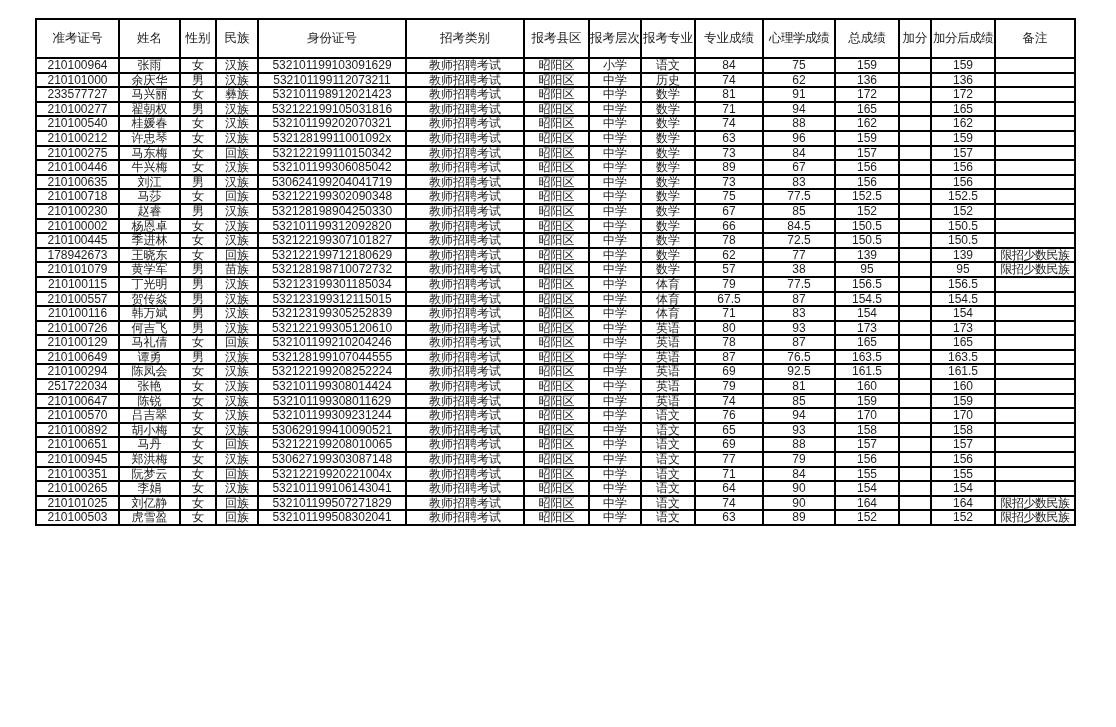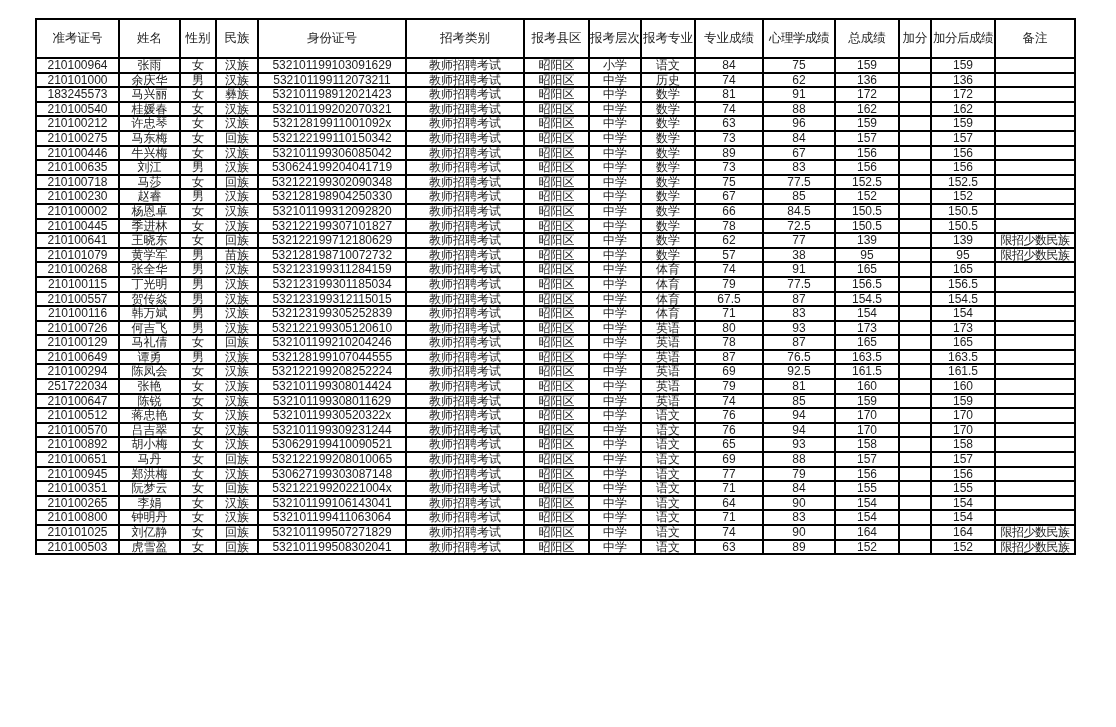--- a/index.html
+++ b/index.html
@@ -122,37 +122,54 @@
           <td class="col-level">中学</td>
           <td class="col-subject">历史</td>
           <td class="col-score_major">74</td>
           <td class="col-score_psych">62</td>
           <td class="col-score_total">136</td>
           <td class="col-score_bonus"></td>
           <td class="col-score_after">136</td>
           <td class="col-remark"></td>
         </tr>
         <tr>
-          <td class="col-ticket">183245573</td>
+          <td class="col-ticket">233577727</td>
           <td class="col-name">马兴丽</td>
           <td class="col-gender">女</td>
           <td class="col-ethnicity">彝族</td>
           <td class="col-idnum">532101198912021423</td>
           <td class="col-exam_type">教师招聘考试</td>
           <td class="col-district">昭阳区</td>
           <td class="col-level">中学</td>
           <td class="col-subject">数学</td>
           <td class="col-score_major">81</td>
           <td class="col-score_psych">91</td>
           <td class="col-score_total">172</td>
           <td class="col-score_bonus"></td>
           <td class="col-score_after">172</td>
           <td class="col-remark"></td>
         </tr>
         <tr>
+          <td class="col-ticket">210100277</td>
+          <td class="col-name">翟朝权</td>
+          <td class="col-gender">男</td>
+          <td class="col-ethnicity">汉族</td>
+          <td class="col-idnum">532122199105031816</td>
+          <td class="col-exam_type">教师招聘考试</td>
+          <td class="col-district">昭阳区</td>
+          <td class="col-level">中学</td>
+          <td class="col-subject">数学</td>
+          <td class="col-score_major">71</td>
+          <td class="col-score_psych">94</td>
+          <td class="col-score_total">165</td>
+          <td class="col-score_bonus"></td>
+          <td class="col-score_after">165</td>
+          <td class="col-remark"></td>
+        </tr>
+        <tr>
           <td class="col-ticket">210100540</td>
           <td class="col-name">桂媛春</td>
           <td class="col-gender">女</td>
           <td class="col-ethnicity">汉族</td>
           <td class="col-idnum">532101199202070321</td>
           <td class="col-exam_type">教师招聘考试</td>
           <td class="col-district">昭阳区</td>
           <td class="col-level">中学</td>
           <td class="col-subject">数学</td>
           <td class="col-score_major">74</td>
@@ -292,21 +309,21 @@
           <td class="col-level">中学</td>
           <td class="col-subject">数学</td>
           <td class="col-score_major">78</td>
           <td class="col-score_psych">72.5</td>
           <td class="col-score_total">150.5</td>
           <td class="col-score_bonus"></td>
           <td class="col-score_after">150.5</td>
           <td class="col-remark"></td>
         </tr>
         <tr>
-          <td class="col-ticket">210100641</td>
+          <td class="col-ticket">178942673</td>
           <td class="col-name">王晓东</td>
           <td class="col-gender">女</td>
           <td class="col-ethnicity">回族</td>
           <td class="col-idnum">532122199712180629</td>
           <td class="col-exam_type">教师招聘考试</td>
           <td class="col-district">昭阳区</td>
           <td class="col-level">中学</td>
           <td class="col-subject">数学</td>
           <td class="col-score_major">62</td>
           <td class="col-score_psych">77</td>
@@ -324,37 +341,20 @@
           <td class="col-exam_type">教师招聘考试</td>
           <td class="col-district">昭阳区</td>
           <td class="col-level">中学</td>
           <td class="col-subject">数学</td>
           <td class="col-score_major">57</td>
           <td class="col-score_psych">38</td>
           <td class="col-score_total">95</td>
           <td class="col-score_bonus"></td>
           <td class="col-score_after">95</td>
           <td class="col-remark">限招少数民族</td>
-        </tr>
-        <tr>
-          <td class="col-ticket">210100268</td>
-          <td class="col-name">张全华</td>
-          <td class="col-gender">男</td>
-          <td class="col-ethnicity">汉族</td>
-          <td class="col-idnum">532123199311284159</td>
-          <td class="col-exam_type">教师招聘考试</td>
-          <td class="col-district">昭阳区</td>
-          <td class="col-level">中学</td>
-          <td class="col-subject">体育</td>
-          <td class="col-score_major">74</td>
-          <td class="col-score_psych">91</td>
-          <td class="col-score_total">165</td>
-          <td class="col-score_bonus"></td>
-          <td class="col-score_after">165</td>
-          <td class="col-remark"></td>
         </tr>
         <tr>
           <td class="col-ticket">210100115</td>
           <td class="col-name">丁光明</td>
           <td class="col-gender">男</td>
           <td class="col-ethnicity">汉族</td>
           <td class="col-idnum">532123199301185034</td>
           <td class="col-exam_type">教师招聘考试</td>
           <td class="col-district">昭阳区</td>
           <td class="col-level">中学</td>
@@ -496,54 +496,37 @@
           <td class="col-level">中学</td>
           <td class="col-subject">英语</td>
           <td class="col-score_major">74</td>
           <td class="col-score_psych">85</td>
           <td class="col-score_total">159</td>
           <td class="col-score_bonus"></td>
           <td class="col-score_after">159</td>
           <td class="col-remark"></td>
         </tr>
         <tr>
-          <td class="col-ticket">210100512</td>
-          <td class="col-name">蒋忠艳</td>
-          <td class="col-gender">女</td>
-          <td class="col-ethnicity">汉族</td>
-          <td class="col-idnum">53210119930520322x</td>
+          <td class="col-ticket">210100570</td>
+          <td class="col-name">吕吉翠</td>
+          <td class="col-gender">女</td>
+          <td class="col-ethnicity">汉族</td>
+          <td class="col-idnum">532101199309231244</td>
           <td class="col-exam_type">教师招聘考试</td>
           <td class="col-district">昭阳区</td>
           <td class="col-level">中学</td>
           <td class="col-subject">语文</td>
           <td class="col-score_major">76</td>
           <td class="col-score_psych">94</td>
           <td class="col-score_total">170</td>
           <td class="col-score_bonus"></td>
           <td class="col-score_after">170</td>
           <td class="col-remark"></td>
         </tr>
         <tr>
-          <td class="col-ticket">210100570</td>
-          <td class="col-name">吕吉翠</td>
-          <td class="col-gender">女</td>
-          <td class="col-ethnicity">汉族</td>
-          <td class="col-idnum">532101199309231244</td>
-          <td class="col-exam_type">教师招聘考试</td>
-          <td class="col-district">昭阳区</td>
-          <td class="col-level">中学</td>
-          <td class="col-subject">语文</td>
-          <td class="col-score_major">76</td>
-          <td class="col-score_psych">94</td>
-          <td class="col-score_total">170</td>
-          <td class="col-score_bonus"></td>
-          <td class="col-score_after">170</td>
-          <td class="col-remark"></td>
-        </tr>
-        <tr>
           <td class="col-ticket">210100892</td>
           <td class="col-name">胡小梅</td>
           <td class="col-gender">女</td>
           <td class="col-ethnicity">汉族</td>
           <td class="col-idnum">530629199410090521</td>
           <td class="col-exam_type">教师招聘考试</td>
           <td class="col-district">昭阳区</td>
           <td class="col-level">中学</td>
           <td class="col-subject">语文</td>
           <td class="col-score_major">65</td>
@@ -609,37 +592,20 @@
           <td class="col-name">李娟</td>
           <td class="col-gender">女</td>
           <td class="col-ethnicity">汉族</td>
           <td class="col-idnum">532101199106143041</td>
           <td class="col-exam_type">教师招聘考试</td>
           <td class="col-district">昭阳区</td>
           <td class="col-level">中学</td>
           <td class="col-subject">语文</td>
           <td class="col-score_major">64</td>
           <td class="col-score_psych">90</td>
-          <td class="col-score_total">154</td>
-          <td class="col-score_bonus"></td>
-          <td class="col-score_after">154</td>
-          <td class="col-remark"></td>
-        </tr>
-        <tr>
-          <td class="col-ticket">210100800</td>
-          <td class="col-name">钟明丹</td>
-          <td class="col-gender">女</td>
-          <td class="col-ethnicity">汉族</td>
-          <td class="col-idnum">532101199411063064</td>
-          <td class="col-exam_type">教师招聘考试</td>
-          <td class="col-district">昭阳区</td>
-          <td class="col-level">中学</td>
-          <td class="col-subject">语文</td>
-          <td class="col-score_major">71</td>
-          <td class="col-score_psych">83</td>
           <td class="col-score_total">154</td>
           <td class="col-score_bonus"></td>
           <td class="col-score_after">154</td>
           <td class="col-remark"></td>
         </tr>
         <tr>
           <td class="col-ticket">210101025</td>
           <td class="col-name">刘亿静</td>
           <td class="col-gender">女</td>
           <td class="col-ethnicity">回族</td>

